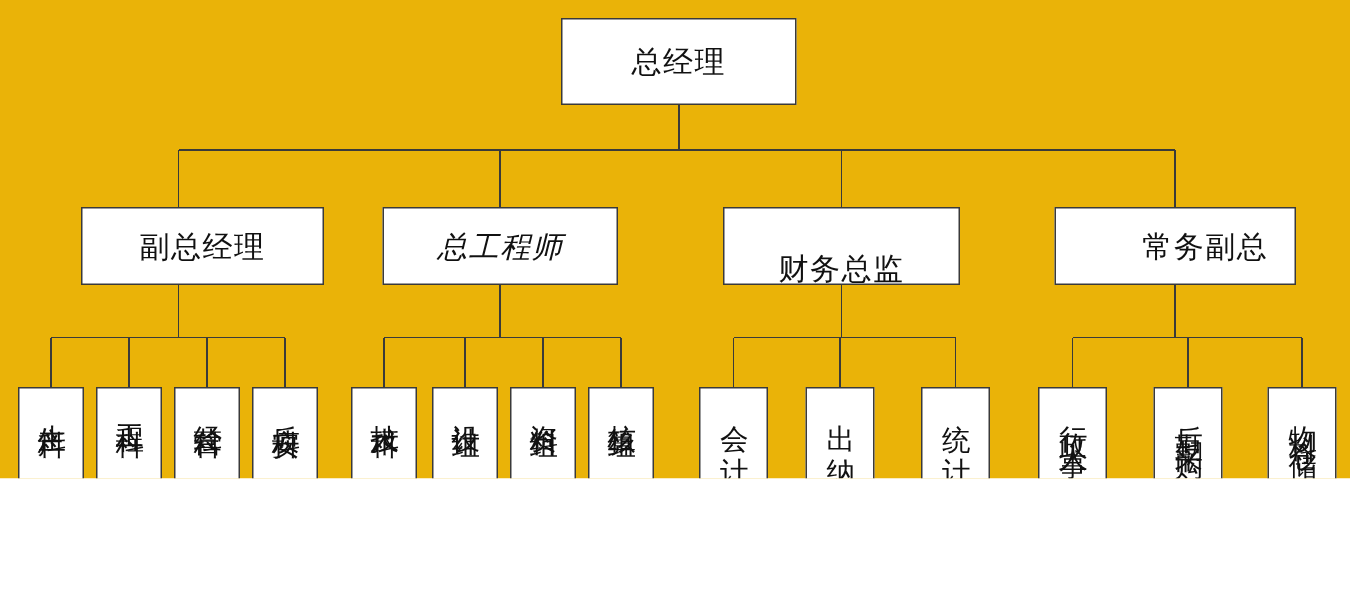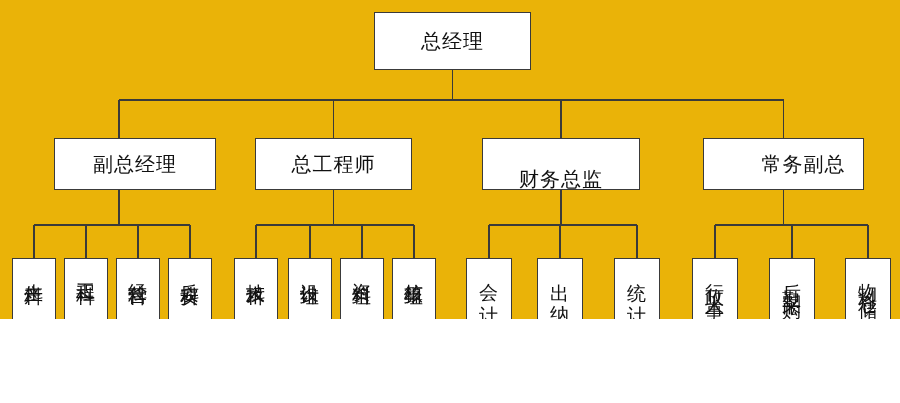--- a/index.html
+++ b/index.html
@@ -100,21 +100,21 @@
       <line x1="868" y1="225" x2="868" y2="258" stroke="#3a3a3a" stroke-width="1.2" shape-rendering="crispEdges"></line>
     </svg>
 
   <div class="node node-root" style="left: 374px; top: 12px; width: 157px; height: 58px;">
     <span>总经理</span>
   </div>
 
   <div class="node node-l2" style="left: 38px; top: 138px; width: 162px; height: 52px; margin-left: 16px;">
     <span>副总经理</span>
   </div>
-  <div class="node node-l2" style="left: 255px; top: 138px; width: 157px; height: 52px;">
+  <div class="node node-l2" style="left: 255px; top: 138px; width: 157px; height: 52px; font-style: italic;">
     <span>总工程师</span>
   </div>
   <div class="node node-l2" style="left: 482px; top: 138px; width: 158px; height: 52px; align-items: flex-end;">
     <span>财务总监</span>
   </div>
   <div class="node node-l2" style="left: 703px; top: 138px; width: 161px; height: 52px; padding-left: 40px;">
     <span>常务副总</span>
   </div>
 
   <div id="leaf-layer">

